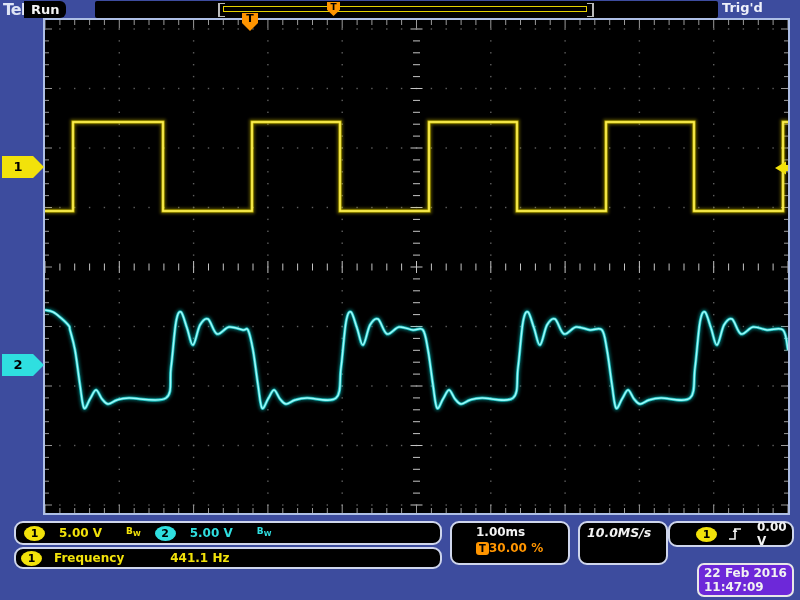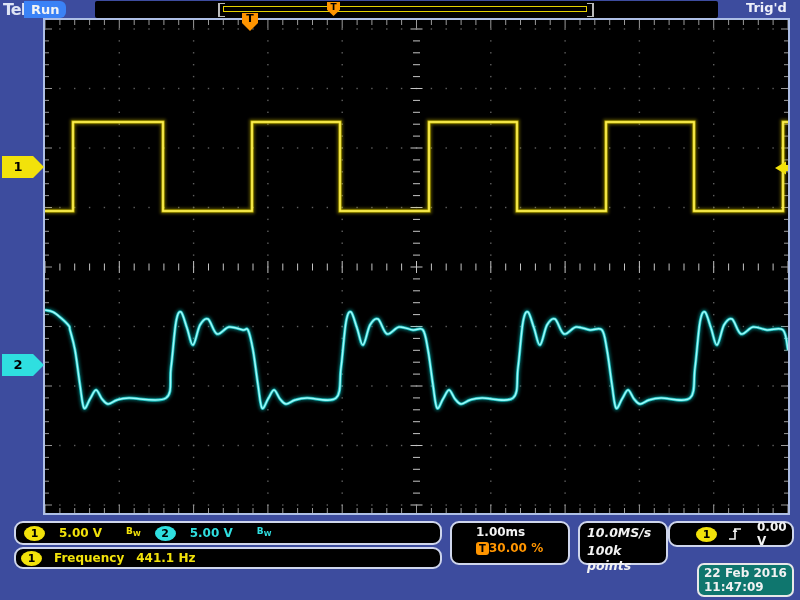--- a/index.html
+++ b/index.html
@@ -5,27 +5,27 @@
   html,body{margin:0;padding:0;}
   body{
     width:800px;height:600px;position:relative;overflow:hidden;
     background:#3d4c9e;
     font-family:"DejaVu Sans","Liberation Sans",sans-serif;
     -webkit-font-smoothing:none;
   }
   .abs{position:absolute;}
   
   #tek-logo{left:3px;top:0;color:#dfe4f5;font-weight:bold;font-size:16px;letter-spacing:-1px;z-index:6;}
-  #run-box{left:24px;top:1px;width:42px;height:17px;background:#3b82f6;border-radius:0 6px 6px 0;z-index:6;
+  #run-box{left:24px;top:1px;width:42px;height:17px;background:#000000;border-radius:0 6px 6px 0;z-index:6;
            color:#f4f4f4;font-weight:bold;font-size:13px;line-height:17px;padding-left:7px;box-sizing:border-box;}
   #record-box{left:95px;top:1px;width:623px;height:17px;background:#000;border-radius:2px;z-index:5;}
   #rv-bracket-l{left:123px;top:2px;width:5px;height:12px;border-left:2px solid #b9b9b9;border-top:1px solid #b9b9b9;border-bottom:1px solid #b9b9b9;}
   #rv-bracket-r{left:492px;top:2px;width:5px;height:12px;border-right:2px solid #b9b9b9;border-top:1px solid #b9b9b9;border-bottom:1px solid #b9b9b9;}
   #rv-window{left:128px;top:5px;width:364px;height:6px;border:1px solid #e4d000;box-sizing:border-box;}
-  #trigd-box{left:722px;top:0;color:#eef0fa;font-weight:bold;font-size:13px;z-index:6;margin-left:24px;}
+  #trigd-box{left:722px;top:0;color:#eef0fa;font-weight:bold;font-size:13px;z-index:6;}
   
   .tflag{background:#ff9500;color:#000;font-weight:bold;text-align:center;z-index:7;
          clip-path:polygon(0 0,100% 0,100% 55%,50% 100%,0 55%);}
   #rv-trig-marker{left:327px;top:2px;width:13px;height:14px;font-size:9px;line-height:10px;}
   #trig-pos-flag{left:242px;top:13px;width:16px;height:18px;font-size:11px;line-height:12px;}
   
   #graticule{left:43px;top:18px;width:743px;height:493px;background:#000;
              border:2px solid #aebfe6;z-index:1;}
   #grat-svg{position:absolute;left:0;top:0;}
   
@@ -46,21 +46,21 @@
   .orange-t{color:#ff9500;}
   .readout{font-weight:bold;font-size:12px;}
   .bw{font-weight:bold;font-size:9px;line-height:9px;}
   .bw .sub{font-size:7px;vertical-align:-2px;}
   #ch-box{left:14px;top:521px;width:428px;height:24px;padding:2px 8px;}
   #freq-box{left:14px;top:547px;width:428px;height:22px;padding:1px 5px;}
   #horiz-box{left:450px;top:521px;width:120px;height:44px;padding:2px 24px;}
   #acq-box{left:578px;top:521px;width:90px;height:44px;padding:2px 7px;font-style:italic;}
   #trig-box{left:668px;top:521px;width:126px;height:26px;padding:2px 6px;}
   #date-box{left:697px;top:563px;width:97px;height:34px;border:2px solid #e8e8e8;border-radius:7px;
-            background:#0f766e;box-sizing:border-box;padding:1px 5px;z-index:3;}
+            background:#6d28d9;box-sizing:border-box;padding:1px 5px;z-index:3;}
   #date-box div{color:#f2f2f2;font-weight:bold;font-size:12px;line-height:14px;}
   .tbadge{display:inline-block;width:13px;height:13px;border-radius:3px;background:#ff9500;color:#000;
           font-weight:bold;font-size:10px;line-height:13px;text-align:center;flex:0 0 auto;}
 </style>
 </head>
 <body>
 
 <div class="abs" id="tek-logo">Tek</div>
 <div class="abs" id="run-box">Run</div>
 
@@ -1124,34 +1124,33 @@
   <span class="badge c" style="margin-left:14px;">2</span>
   <span class="readout cyan-t" style="margin-left:14px;">5.00 V</span>
   <span class="bw cyan-t" style="margin-left:24px;">
     <span>B</span><span class="sub">W</span>
   </span>
 </div>
 
 <div class="abs sbox row" id="freq-box">
   <span class="badge y">1</span>
   <span class="readout yellow-t" style="margin-left:12px;">Frequency</span>
-  <span class="readout yellow-t" style="margin-left:12px;">441.1 Hz</span>
+  <span class="readout yellow-t" style="margin-left:46px;">441.1 Hz</span>
 </div>
 
 <div class="abs sbox" id="horiz-box">
   <div class="readout white-t">1.00ms</div>
   <div class="row" style="margin-top:2px;">
     <span class="tbadge">T</span>
     <span class="readout orange-t" style="">30.00 %</span>
   </div>
 </div>
 
 <div class="abs sbox" id="acq-box">
   <div class="readout white-t" style="font-size:12.5px;">10.0MS/s</div>
-  <div class="readout white-t" style="font-size:12.5px;margin-top:3px;">100k points</div>
 </div>
 
 <div class="abs sbox row" id="trig-box">
   <span class="badge y" style="margin-left:20px;">1</span>
   <svg width="18" height="16" style="margin-left:10px;flex:0 0 auto;">
     <polyline points="2,13 8,13 8,3 14,3" fill="none" stroke="#f2f2f2" stroke-width="1.6"></polyline>
     <polygon points="8,2 5.6,6 10.4,6" fill="#f2f2f2"></polygon>
   </svg>
   <span class="readout white-t" style="margin-left:12px;">0.00 V</span>
 </div>

